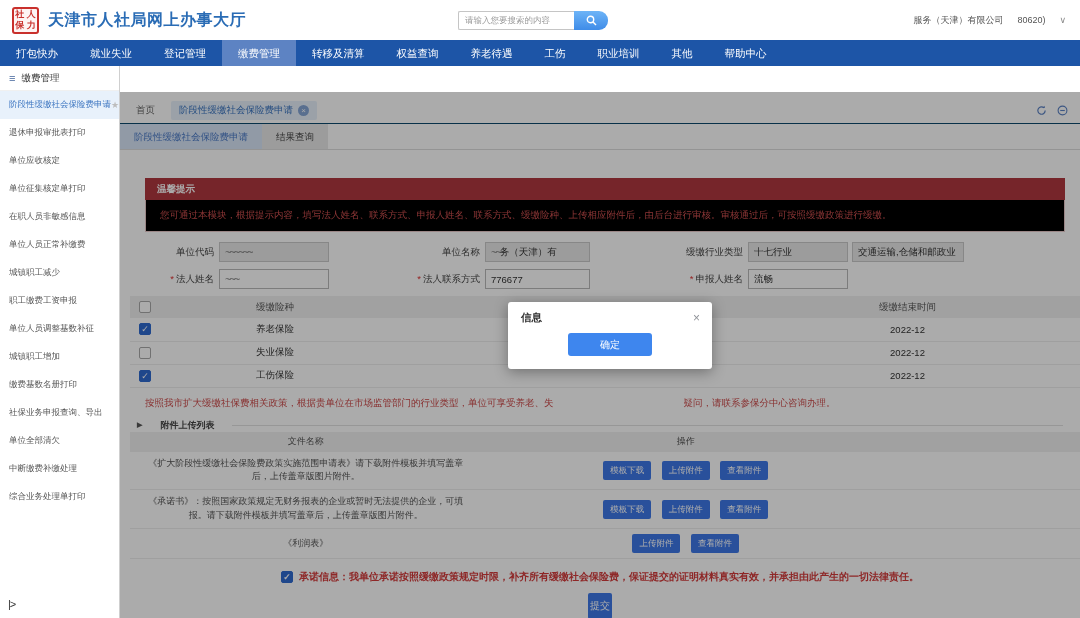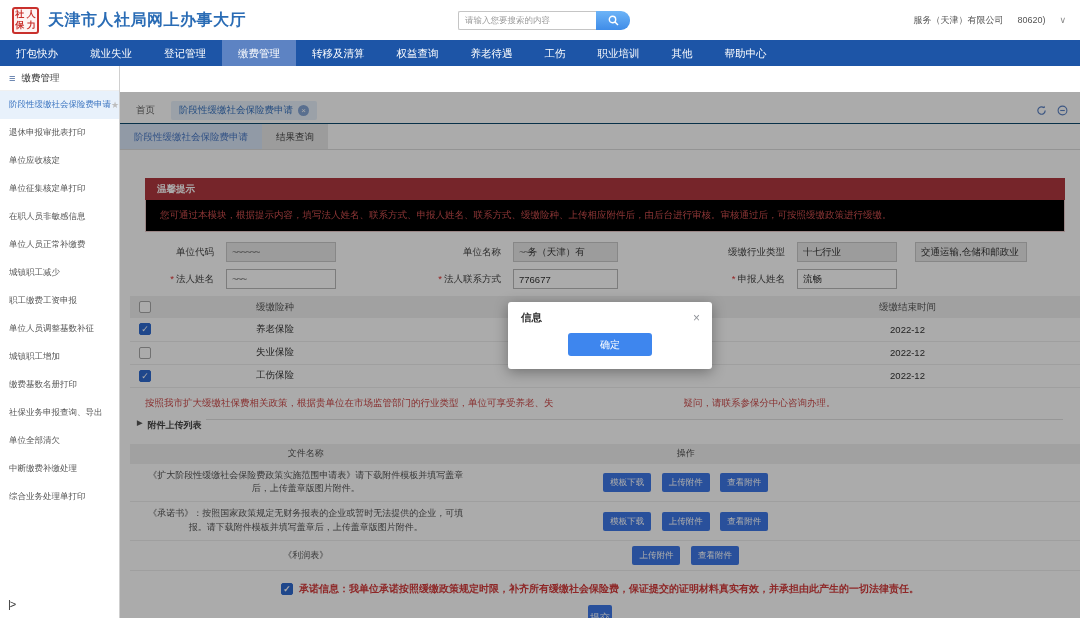--- a/index.html
+++ b/index.html
@@ -7,21 +7,21 @@
   body { font-family:"Liberation Sans", sans-serif; background:#fff; overflow:hidden; }
   .page { position:relative; width:1080px; height:618px; background:#fff; overflow:hidden; }
 
   
   .top { height:40px; display:flex; align-items:center; padding:0 14px 0 12px; background:#fff; }
   .logo { width:27px; height:27px; border:2px solid #c9302c; border-radius:3px; display:grid;
           grid-template-columns:1fr 1fr; background:#fdf4f3; flex-shrink:0; }
   .logo span { font-size:9px; line-height:11px; color:#c9302c; font-weight:bold; text-align:center; }
   .site-title { margin-left:9px; font-size:16px; font-weight:bold; color:#2a6cb5; letter-spacing:0.5px; }
   .search-wrap { margin-left:212px; display:flex; align-items:center; }
-  .search-input { width:138px; height:19px; border:1px solid #c5c5c5; border-right:none;
+  .search-input { width:116px; height:19px; border:1px solid #c5c5c5; border-right:none;
                   border-radius:2px 0 0 2px; font-size:8.5px; padding:0 6px; color:#333; outline:none; }
   .search-input::placeholder { color:#9a9a9a; }
   .search-btn { width:34px; height:19px; border:none; border-radius:0 9px 9px 0;
                 background:linear-gradient(180deg,#6db4f7,#3f8ce8); display:flex; align-items:center; justify-content:center; cursor:pointer; }
   .user-area { margin-left:auto; display:flex; align-items:center; gap:14px; font-size:9px; color:#555; }
   .chevron { color:#888; font-size:9px; }
 
   
   .nav { height:26px; background:#1d55a7; display:flex; }
   .nav-item { color:#fff; font-size:10.5px; line-height:26px; padding:0 16px; cursor:pointer; white-space:nowrap; }
@@ -59,21 +59,21 @@
 
   
   .banner { margin:28px 15px 0 25px; }
   .banner-head { height:22px; background:#b0383f; color:#fff; font-size:9.5px; font-weight:bold;
                  display:flex; align-items:center; padding-left:12px; }
   .banner-body { border:1px solid #e7caca; border-top:none; background:#000000; padding:9px 14px;
                  color:#d05050; font-size:9.5px; }
 
   
   .form { margin:10px 0 0 15px; font-size:9.5px; }
-  .f-row { display:flex; align-items:center; margin-bottom:7px;gap:7px; }
+  .f-row { display:flex; align-items:center; margin-bottom:7px; }
   .f-label { width:84px; text-align:right; padding-right:5px; color:#444; flex-shrink:0; white-space:nowrap; }
   .f-label.w2 { width:76px; } .f-label.w3 { width:82px; }
   .req::before { content:"*"; color:#d33; margin-right:2px; }
   .ibox { height:20px; border:1px solid #b9b9b9; background:#fff; display:flex; align-items:center;
           padding:0 5px; color:#333; font-size:9.5px; overflow:hidden; white-space:nowrap; }
   .ibox.disabled { background:#e9e9e9; border-color:#c9c9c9; }
   .w110{width:110px;} .w105{width:105px;} .w100{width:100px;}
   .gap { width:80px; flex-shrink:0; } .gap2 { width:76px; flex-shrink:0; }
   .scribble { display:inline-block; color:#555; letter-spacing:-2px; font-size:11px; opacity:.75; }
 
@@ -86,21 +86,21 @@
   .cb { width:12px; height:12px; border:1px solid #a9a9a9; border-radius:2px; background:#fff;
         display:inline-flex; align-items:center; justify-content:center; cursor:pointer; vertical-align:middle; }
   .cb.checked { background:#2f6ad0; border-color:#2f6ad0; color:#fff; font-size:9px; }
 
   
   .policy { margin:9px 0 0 25px; display:flex; white-space:nowrap; overflow:hidden;
             color:#cc4a4a; font-size:9.5px; }
   .policy .spacer { width:130px; flex-shrink:0; }
 
   
-  .att-head { margin:9px 17px 12px 17px; display:flex; align-items:flex-start; gap:5px;
+  .att-head { margin:9px 17px 0 17px; display:flex; align-items:center; gap:18px;
               font-size:9px; font-weight:bold; color:#444; }
   .att-head .tri { font-size:7px; color:#555; }
   .att-head .line { flex:1; border-top:1px solid #e2e2e2; }
   .att-table { width:calc(100% - 10px); margin-left:10px; font-size:9px; }
   .att-table th { background:#f1f1f1; color:#555; font-weight:normal; height:20px; }
   .att-table td { border-bottom:1px solid #ededed; text-align:center; color:#555; padding:5px 14px; line-height:1.55; }
   .col-name { width:37%; } .col-act { width:43%; } .col-sp { width:20%; }
   .abtn { display:inline-block; background:#3e78e8; color:#fff; font-size:8.5px;
           padding:3px 7px; border-radius:2px; margin:0 4px; cursor:pointer; white-space:nowrap; }
 

